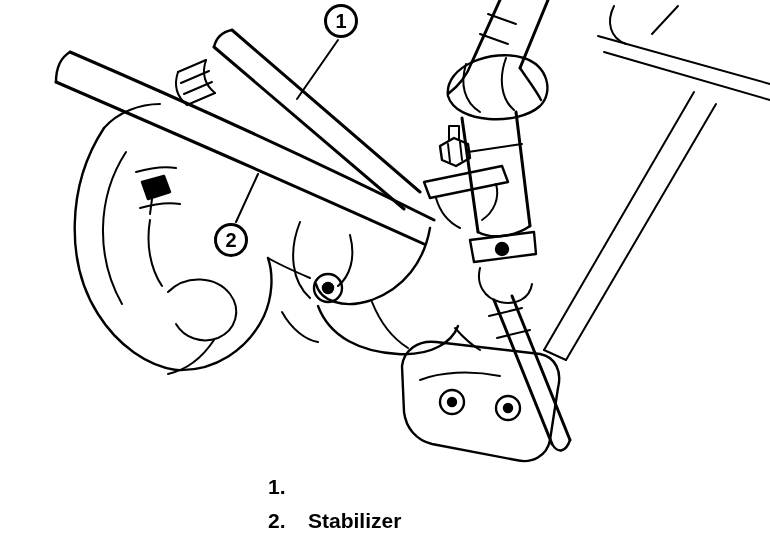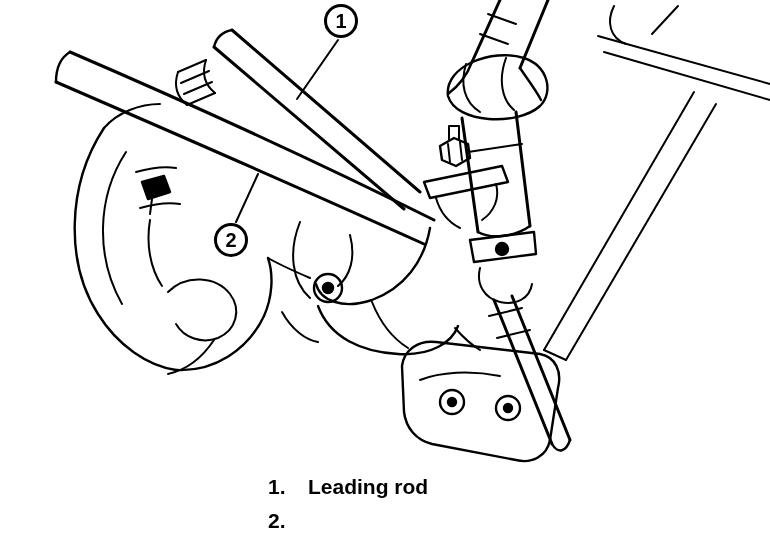--- a/index.html
+++ b/index.html
@@ -155,20 +155,20 @@
   <div class="callout" style="left:324px;top:4px;">
     <span>1</span>
   </div>
   <div class="callout" style="left:214px;top:223px;">
     <span>2</span>
   </div>
 
   <div class="legend">
     <div class="legend-row">
       <span class="legend-num">1.</span>
-      <span class="legend-label">Leading rod</span>
     </div>
     <div class="legend-row">
       <span class="legend-num">2.</span>
+      <span class="legend-label">Stabilizer</span>
     </div>
   </div>
 
 </div>
 
 </body></html>

